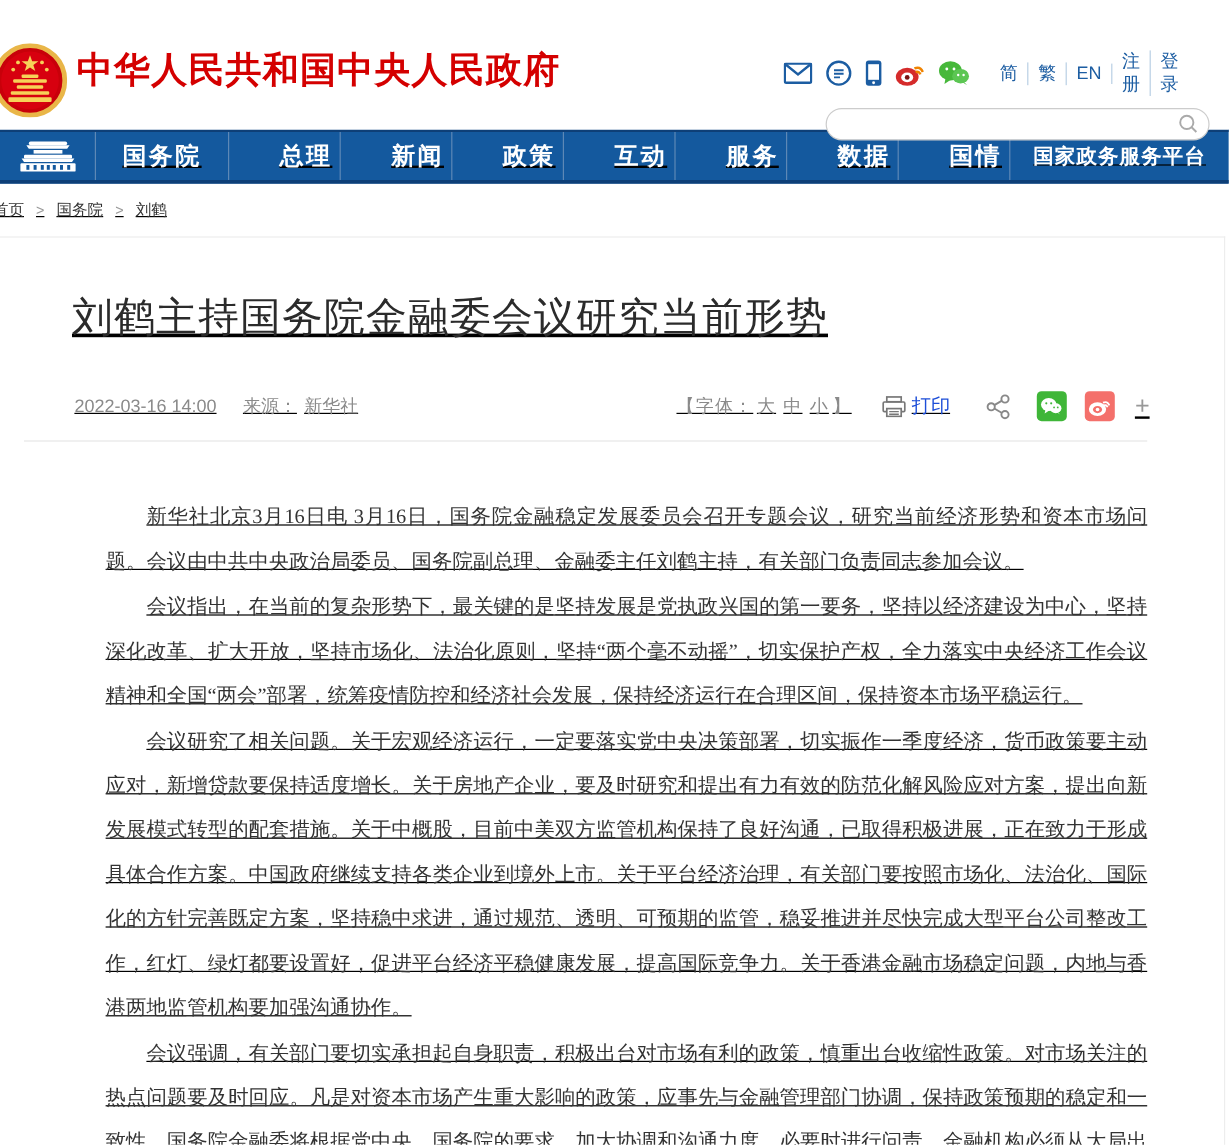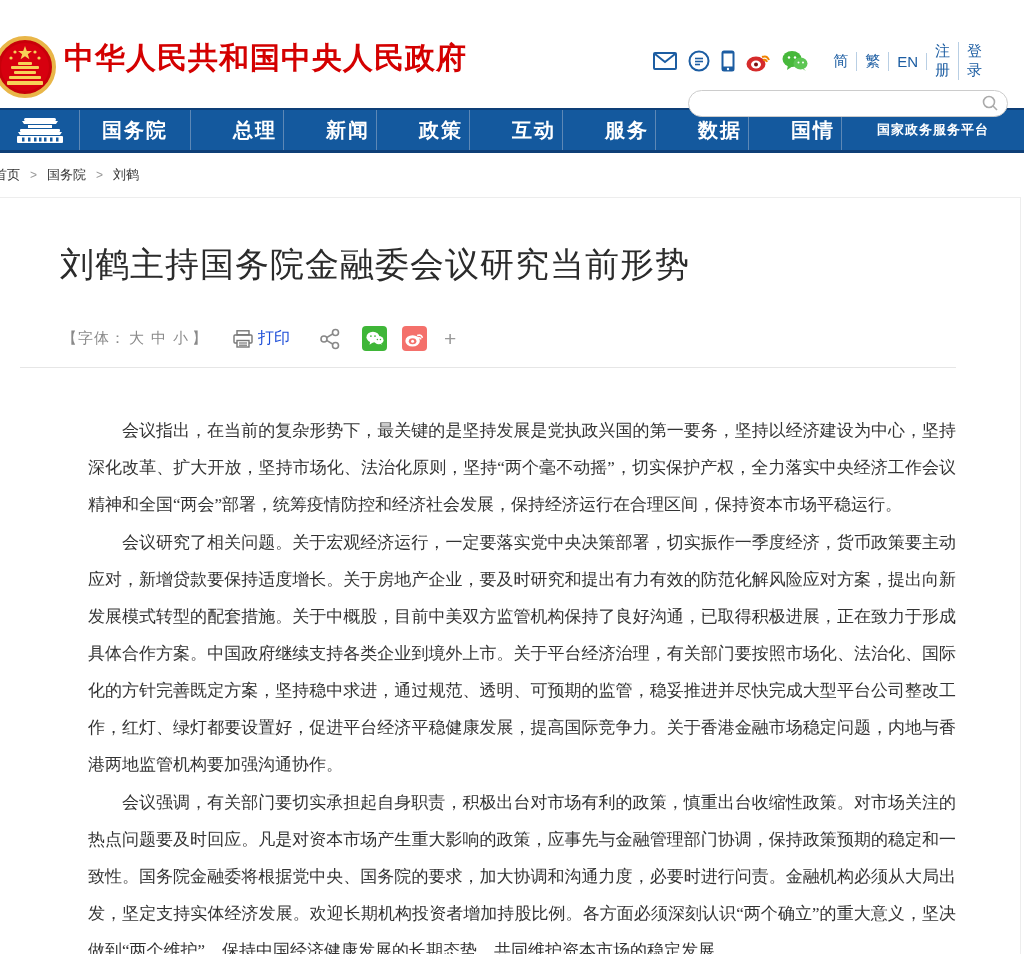--- a/index.html
+++ b/index.html
@@ -1,17 +1,17 @@
 <!DOCTYPE html>
 <html><head>
 <meta charset="utf-8">
 <style>
   * { margin:0; padding:0; box-sizing:border-box; }
   body { background:#fff; font-family:"Liberation Sans", sans-serif; }
-  .page { position:relative; width:1024px; height:954px; background:#fff; overflow:hidden; }
+  .page { position:relative; width:1024px; height:954px; background:#fff; overflow:hidden;text-decoration:underline; }
 
   
   .site-header { position:relative; height:108px; background:#fff; }
   .emblem { position:absolute; left:-6px; top:36px; width:62px; height:62px; }
   .site-ident { position:absolute; left:64px; top:38px; }
   .site-title { font-size:30px; font-weight:bold; color:#d40000; letter-spacing:1px; }
   .site-url { font-size:15px; color:#9a9a9a; margin-top:3px; letter-spacing:1px; }
   .site-url .red { color:#d40000; }
 
   .header-right { position:absolute; right:16px; top:42px; width:320px; }
@@ -23,21 +23,21 @@
   .search-box { margin-top:10px; height:27px; border:1px solid #ccc; border-radius:14px; display:flex; align-items:center; background:#fff; padding:0 8px 0 12px; }
   .search-box input { flex:1; border:none; outline:none; height:22px; font-size:13px; background:transparent; }
   .search-btn { border:none; background:transparent; cursor:pointer; display:flex; align-items:center; }
 
   
   .main-nav { display:flex; height:45px; background:#14599e; border-top:2px solid #0e3f77; border-bottom:3px solid #0e3f77; }
   .nav-home { width:79px; display:flex; align-items:center; justify-content:center; }
   .nav-item { display:flex; align-items:center; justify-content:center; color:#fff; font-size:20px; font-weight:bold; letter-spacing:2px; text-decoration:none; border-left:1px solid #5d88b6; }
   .nav-item.w3 { width:111px; }
   .nav-item.w2 { width:93px;padding-left:36px; }
-  .nav-item.last { flex:1; font-size:13px; letter-spacing:1px; }
+  .nav-item.last { flex:1; font-size:17px; letter-spacing:1px; }
 
   
   .breadcrumb { margin-left:-6px; padding:13px 0 13px 0; font-size:13px; color:#333; }
   .breadcrumb a { color:#333; text-decoration:none; }
   .crumb-sep { color:#999; font-size:12px; margin:0 10px; }
 
   
   .content-card { margin-right:3px; border-top:1px solid #ededed; border-right:1px solid #ededed; min-height:760px; padding-bottom:20px; }
   .article-title { margin:44px 60px 0; text-align:left; font-size:34px; font-weight:400; color:#2b2b2b; letter-spacing:1px; font-family:"Liberation Sans", sans-serif; }
 
@@ -184,20 +184,23 @@
   </nav>
 
   <div class="breadcrumb">
     <a href="#">首页</a><span class="crumb-sep">&gt;</span><a href="#">国务院</a><span class="crumb-sep">&gt;</span><a href="#">刘鹤</a>
   </div>
 
   <main class="content-card">
     <h1 class="article-title">刘鹤主持国务院金融委会议研究当前形势</h1>
 
     <div class="meta-row">
+      <div class="meta-left">
+        <span class="date">2022-03-16 14:00</span><span>来源：</span><span>新华社</span>
+      </div>
       <div class="meta-right">
         <span class="font-size-ctrl"><span>【字体：</span><a href="#">大</a><a href="#">中</a><a href="#">小</a><span>】</span></span>
         <a href="#" class="print-btn">
           <svg width="20" height="18" viewBox="0 0 20 18">
               <rect x="4" y="0.8" width="12" height="4" fill="none" stroke="#777" stroke-width="1.4"></rect>
               <rect x="1" y="5" width="18" height="8" rx="1" fill="none" stroke="#777" stroke-width="1.4"></rect>
               <rect x="4" y="10.5" width="12" height="6.5" fill="#fff" stroke="#777" stroke-width="1.4"></rect>
               <line x1="6" y1="13" x2="14" y2="13" stroke="#777" stroke-width="1.2"></line>
               <line x1="6" y1="15.2" x2="14" y2="15.2" stroke="#777" stroke-width="1.2"></line>
             </svg>
@@ -233,19 +236,20 @@
               <path d="M17 9 q3 -1 4 2" fill="none" stroke="#fff" stroke-width="2"></path>
             </svg>
         </a>
         <a href="#" class="plus-btn">+</a>
       </div>
     </div>
 
     <div class="meta-divider"></div>
 
     <article class="article-body">
+      <p>新华社北京3月16日电 3月16日，国务院金融稳定发展委员会召开专题会议，研究当前经济形势和资本市场问题。会议由中共中央政治局委员、国务院副总理、金融委主任刘鹤主持，有关部门负责同志参加会议。</p>
       <p>会议指出，在当前的复杂形势下，最关键的是坚持发展是党执政兴国的第一要务，坚持以经济建设为中心，坚持深化改革、扩大开放，坚持市场化、法治化原则，坚持“两个毫不动摇”，切实保护产权，全力落实中央经济工作会议精神和全国“两会”部署，统筹疫情防控和经济社会发展，保持经济运行在合理区间，保持资本市场平稳运行。</p>
       <p>会议研究了相关问题。关于宏观经济运行，一定要落实党中央决策部署，切实振作一季度经济，货币政策要主动应对，新增贷款要保持适度增长。关于房地产企业，要及时研究和提出有力有效的防范化解风险应对方案，提出向新发展模式转型的配套措施。关于中概股，目前中美双方监管机构保持了良好沟通，已取得积极进展，正在致力于形成具体合作方案。中国政府继续支持各类企业到境外上市。关于平台经济治理，有关部门要按照市场化、法治化、国际化的方针完善既定方案，坚持稳中求进，通过规范、透明、可预期的监管，稳妥推进并尽快完成大型平台公司整改工作，红灯、绿灯都要设置好，促进平台经济平稳健康发展，提高国际竞争力。关于香港金融市场稳定问题，内地与香港两地监管机构要加强沟通协作。</p>
       <p>会议强调，有关部门要切实承担起自身职责，积极出台对市场有利的政策，慎重出台收缩性政策。对市场关注的热点问题要及时回应。凡是对资本市场产生重大影响的政策，应事先与金融管理部门协调，保持政策预期的稳定和一致性。国务院金融委将根据党中央、国务院的要求，加大协调和沟通力度，必要时进行问责。金融机构必须从大局出发，坚定支持实体经济发展。欢迎长期机构投资者增加持股比例。各方面必须深刻认识“两个确立”的重大意义，坚决做到“两个维护”，保持中国经济健康发展的长期态势，共同维护资本市场的稳定发展。</p>
     </article>
   </main>
 
 </div>
 
 </body></html>

